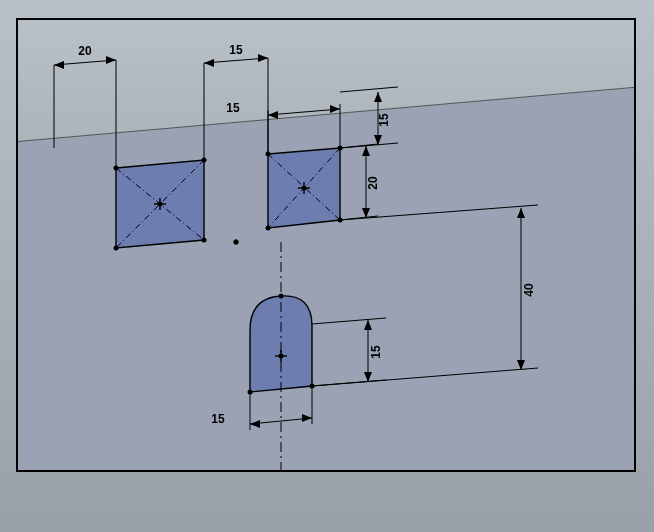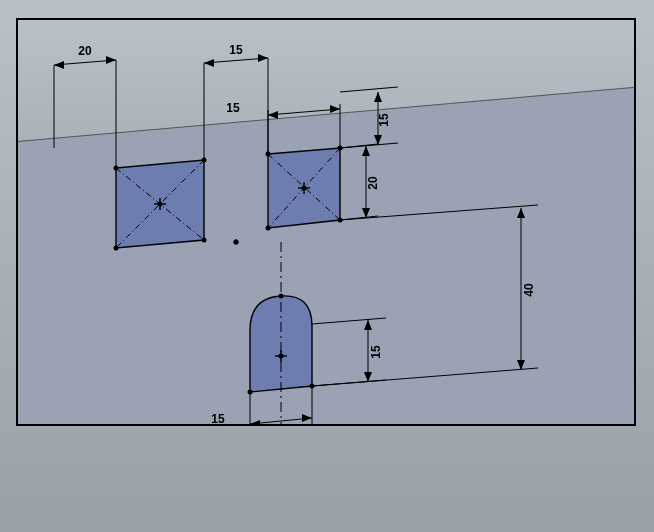--- a/index.html
+++ b/index.html
@@ -13,21 +13,21 @@
     width: 654px;
     height: 532px;
     position: relative;
     background: linear-gradient(to bottom, #b8c0c8 0%, #98a0a8 100%);
   }
   .frame {
     position: absolute;
     left: 16px;
     top: 18px;
     width: 620px;
-    height: 408px;
+    height: 454px;
     border: 2px solid #000;
     box-sizing: border-box;
     background: linear-gradient(to bottom, #b8c0c8 0%, #a0a8b0 50%, #88909a 100%);
     overflow: hidden;
   }
   svg { display: block; }
   .dim-text {
     font: bold 12px Arial;
     fill: #000;
     text-anchor: middle;

